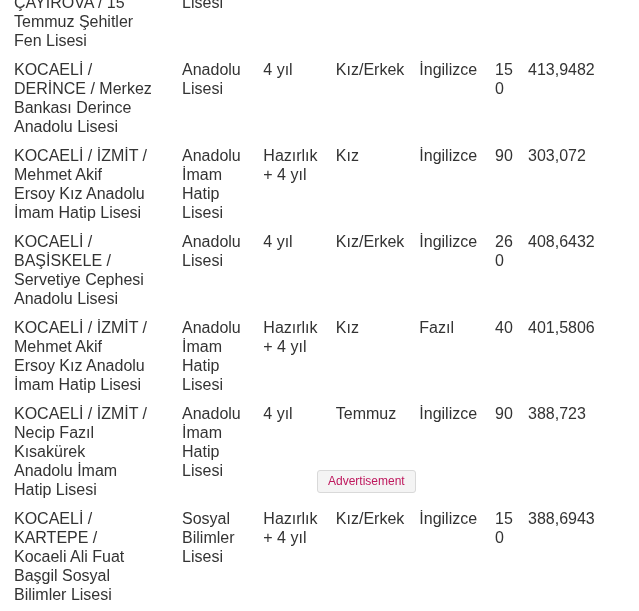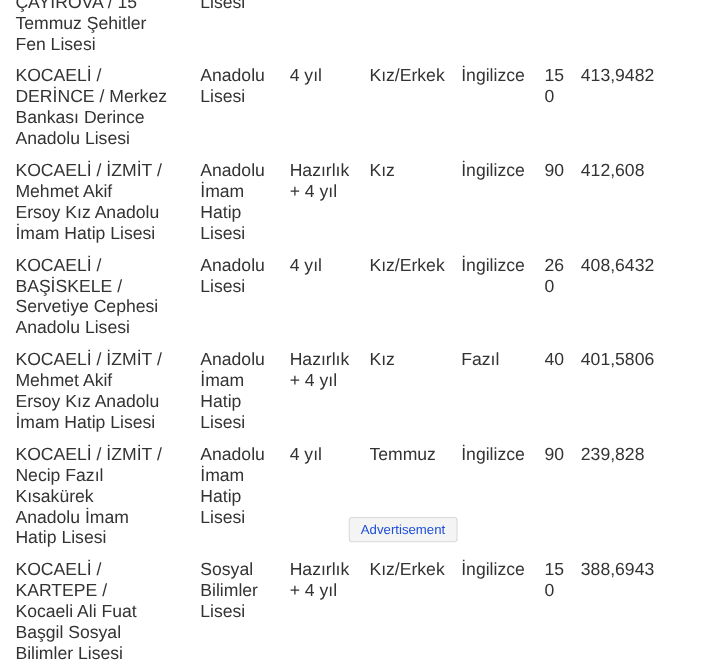--- a/index.html
+++ b/index.html
@@ -43,21 +43,21 @@
   .ad-badge {
     position: absolute;
     left: 317px;
     top: 470px;
     background: #f4f4f4;
     border: 1px solid #d9d9d9;
     border-radius: 3px;
     padding: 3px 10px 4px 10px;
     font-size: 12px;
     line-height: 14px;
-    color: #1d4ed8;
+    color: #be185d;
     font-family: "Liberation Sans", sans-serif;
   }
 </style>
 </head>
 <body>
 
 <div class="table-wrap">
   <table class="scores">
     <colgroup>
       <col class="col-school">
@@ -100,21 +100,21 @@
 İmam Hatip Lisesi</td>
         <td>Anadolu
 İmam
 Hatip
 Lisesi</td>
         <td>Hazırlık
 + 4 yıl</td>
         <td>Kız</td>
         <td>İngilizce</td>
         <td>90</td>
-        <td>412,608</td>
+        <td>303,072</td>
       </tr>
       <tr>
         <td>KOCAELİ /
 BAŞİSKELE /
 Servetiye Cephesi
 Anadolu Lisesi</td>
         <td>Anadolu
 Lisesi</td>
         <td>4 yıl</td>
         <td>Kız/Erkek</td>
@@ -145,21 +145,21 @@
 Anadolu İmam
 Hatip Lisesi</td>
         <td>Anadolu
 İmam
 Hatip
 Lisesi</td>
         <td>4 yıl</td>
         <td>Temmuz</td>
         <td>İngilizce</td>
         <td>90</td>
-        <td>239,828</td>
+        <td>388,723</td>
       </tr>
       <tr>
         <td>KOCAELİ /
 KARTEPE /
 Kocaeli Ali Fuat
 Başgil Sosyal
 Bilimler Lisesi</td>
         <td>Sosyal
 Bilimler
 Lisesi</td>

